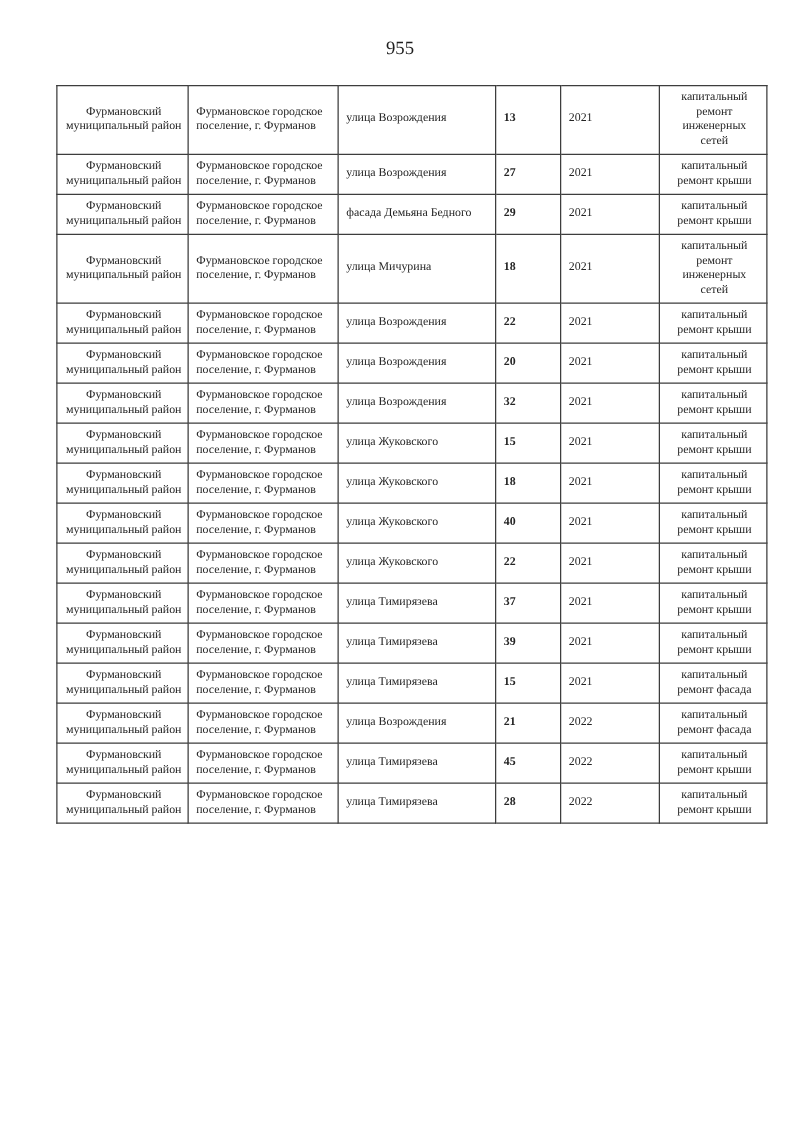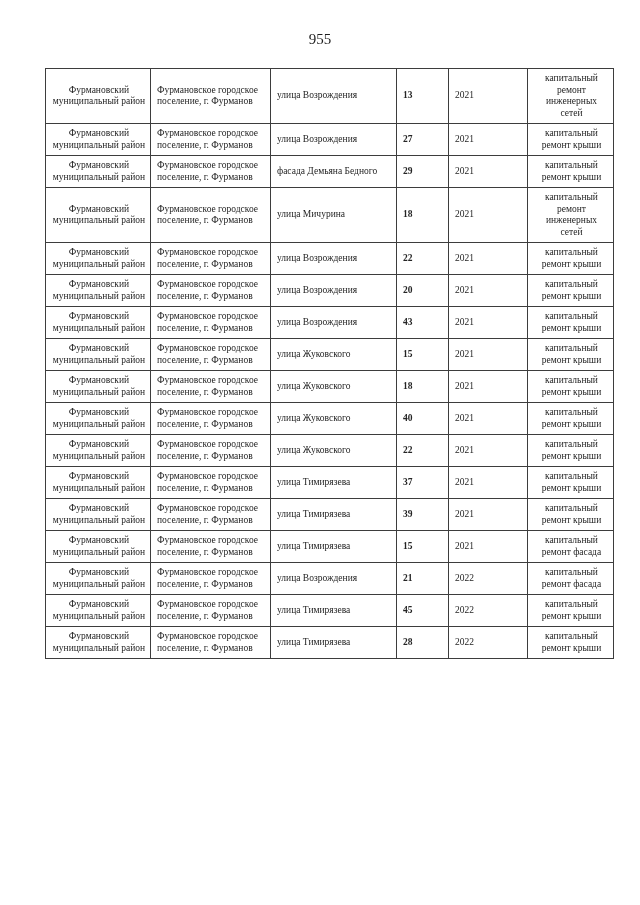--- a/index.html
+++ b/index.html
@@ -108,21 +108,21 @@
     <td class="col-settlement">Фурмановское городское поселение, г. Фурманов</td>
     <td class="col-street">улица Возрождения</td>
     <td class="col-house">20</td>
     <td class="col-year">2021</td>
     <td class="col-work">капитальный ремонт крыши</td>
   </tr>
       <tr>
     <td class="col-district">Фурмановский муниципальный район</td>
     <td class="col-settlement">Фурмановское городское поселение, г. Фурманов</td>
     <td class="col-street">улица Возрождения</td>
-    <td class="col-house">43</td>
+    <td class="col-house">32</td>
     <td class="col-year">2021</td>
     <td class="col-work">капитальный ремонт крыши</td>
   </tr>
       <tr>
     <td class="col-district">Фурмановский муниципальный район</td>
     <td class="col-settlement">Фурмановское городское поселение, г. Фурманов</td>
     <td class="col-street">улица Жуковского</td>
     <td class="col-house">15</td>
     <td class="col-year">2021</td>
     <td class="col-work">капитальный ремонт крыши</td>

